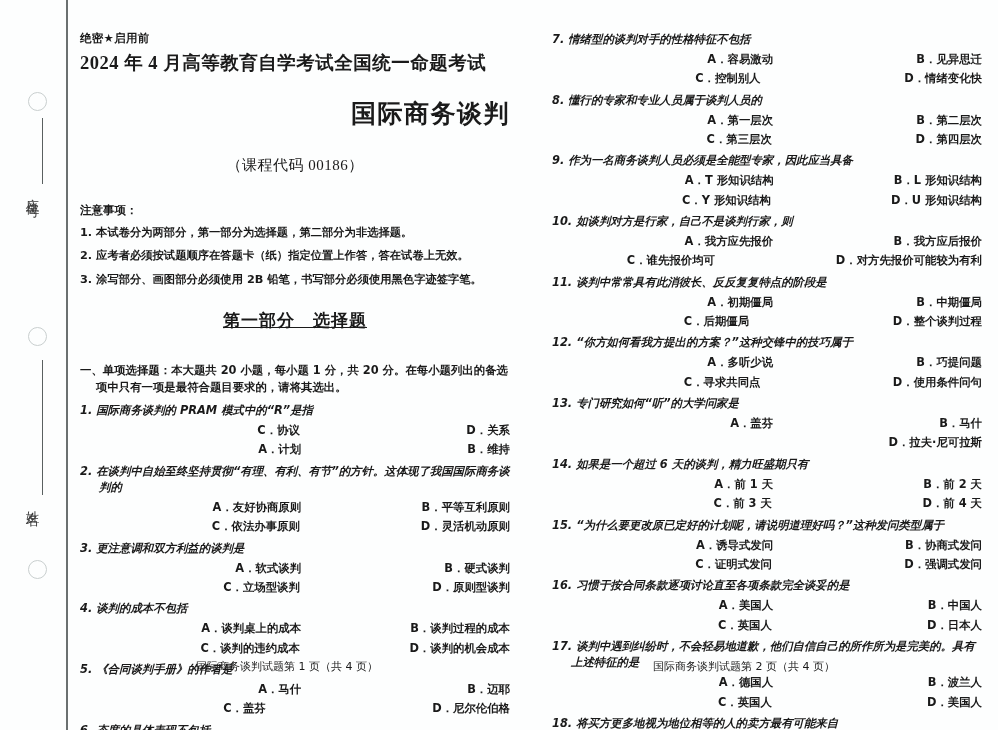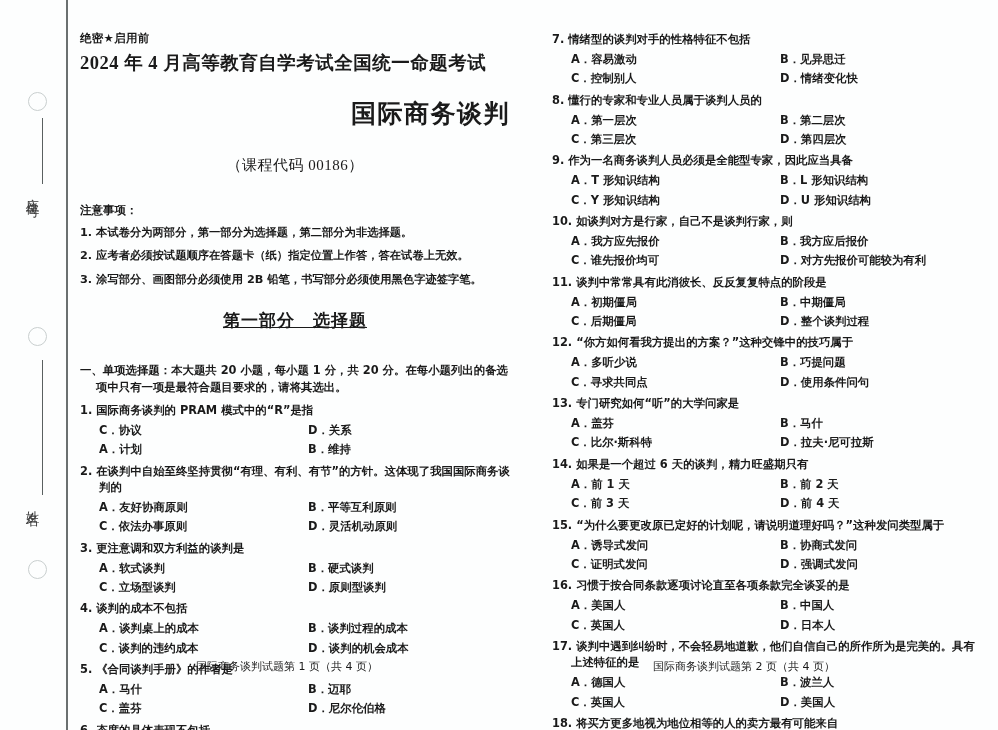--- a/index.html
+++ b/index.html
@@ -143,26 +143,28 @@
   
   .qlist { margin-top: 3px; }
   .question { margin-top: 5.5px; }
   .qstem {
     font-family: "DejaVu Sans", sans-serif;
     font-weight: bold;
     font-size: 11.4px;
     line-height: 1.45;
     padding-left: 19px;
     text-indent: -19px;
+    font-style: italic;
   }
   .qnum { display: inline; }
   .optrow {
     display: flex;
     margin-top: 4.5px;
     padding-left: 19px;
+    justify-content: flex-end;
   }
   .opt {
     font-family: "DejaVu Sans", sans-serif;
     font-weight: bold;
     font-size: 11.4px;
     line-height: 1.3;
   }
   .opt-a, .opt-c { width: 209px; }
   .opt-b, .opt-d { width: auto; }
 
@@ -345,21 +347,20 @@
             <div class="opt opt-d">D．使用条件问句</div>
           </div>
         </div>
         <div class="question">
           <div class="qstem"><span class="qnum">13.</span><span> 专门研究如何“听”的大学问家是</span></div>
           <div class="optrow">
             <div class="opt opt-a">A．盖芬</div>
             <div class="opt opt-b">B．马什</div>
           </div>
           <div class="optrow">
-            <div class="opt opt-c">C．比尔·斯科特</div>
             <div class="opt opt-d">D．拉夫·尼可拉斯</div>
           </div>
         </div>
         <div class="question">
           <div class="qstem"><span class="qnum">14.</span><span> 如果是一个超过 6 天的谈判，精力旺盛期只有</span></div>
           <div class="optrow">
             <div class="opt opt-a">A．前 1 天</div>
             <div class="opt opt-b">B．前 2 天</div>
           </div>
           <div class="optrow">

